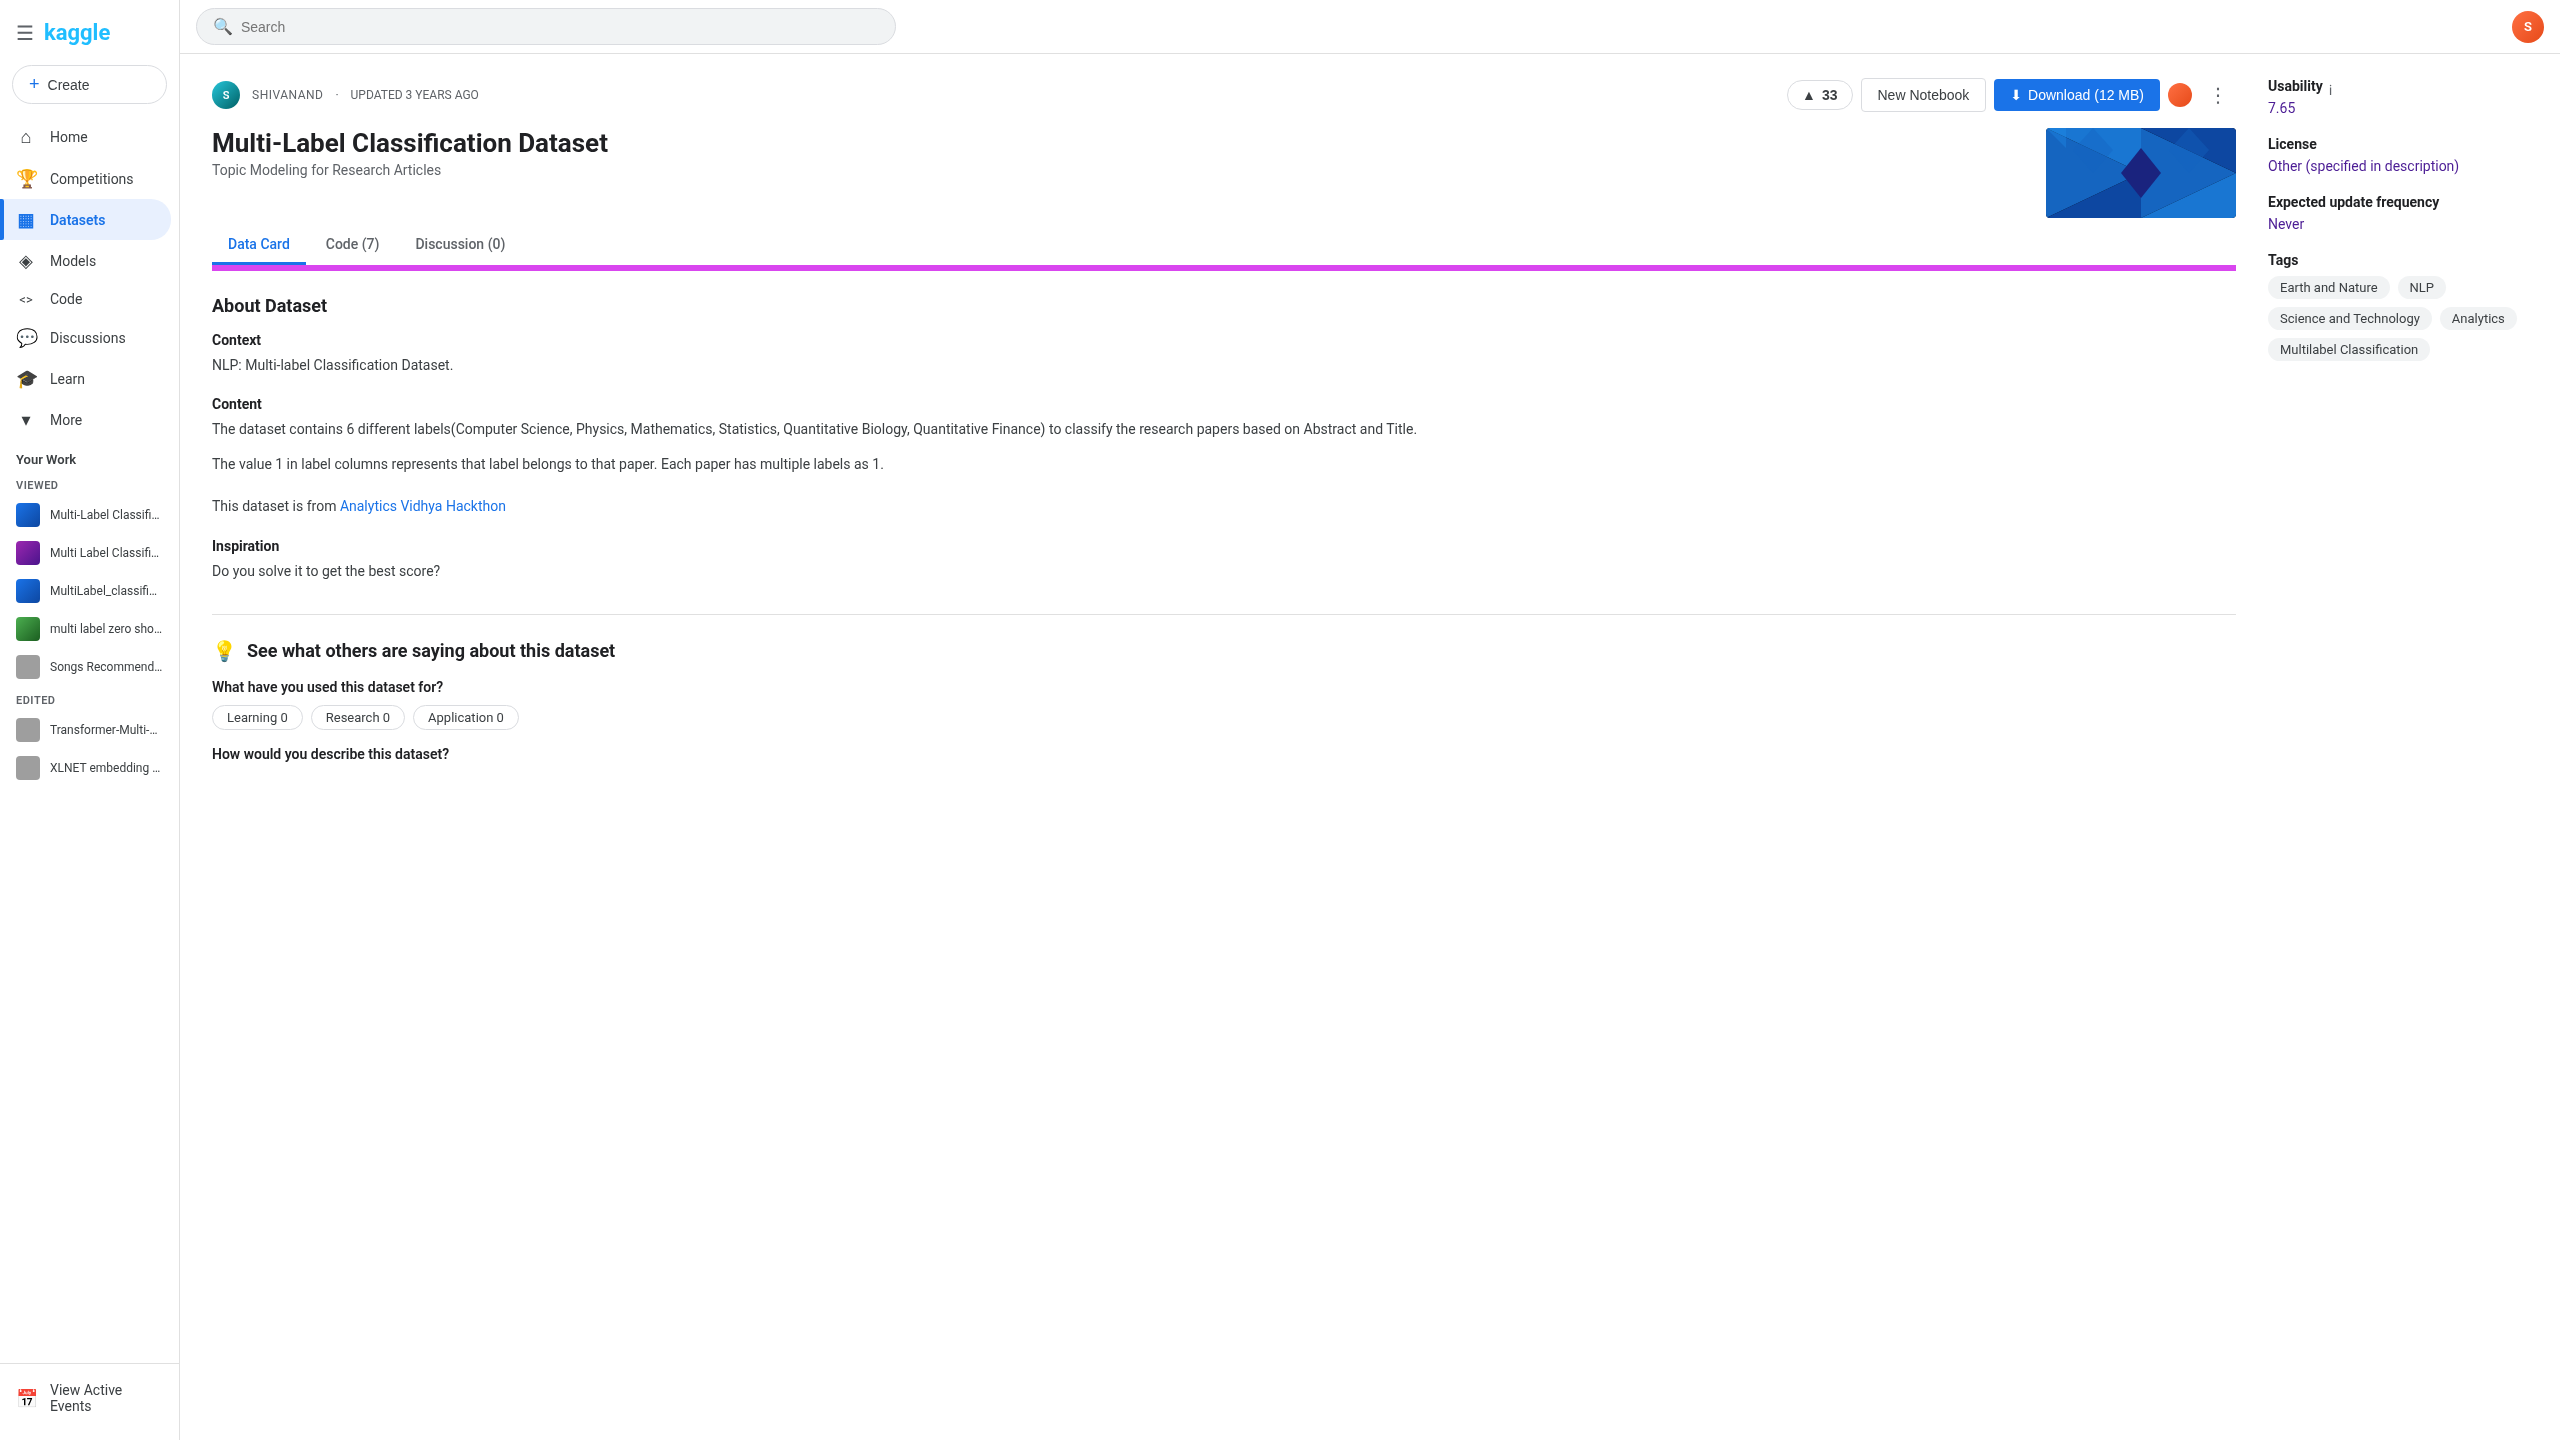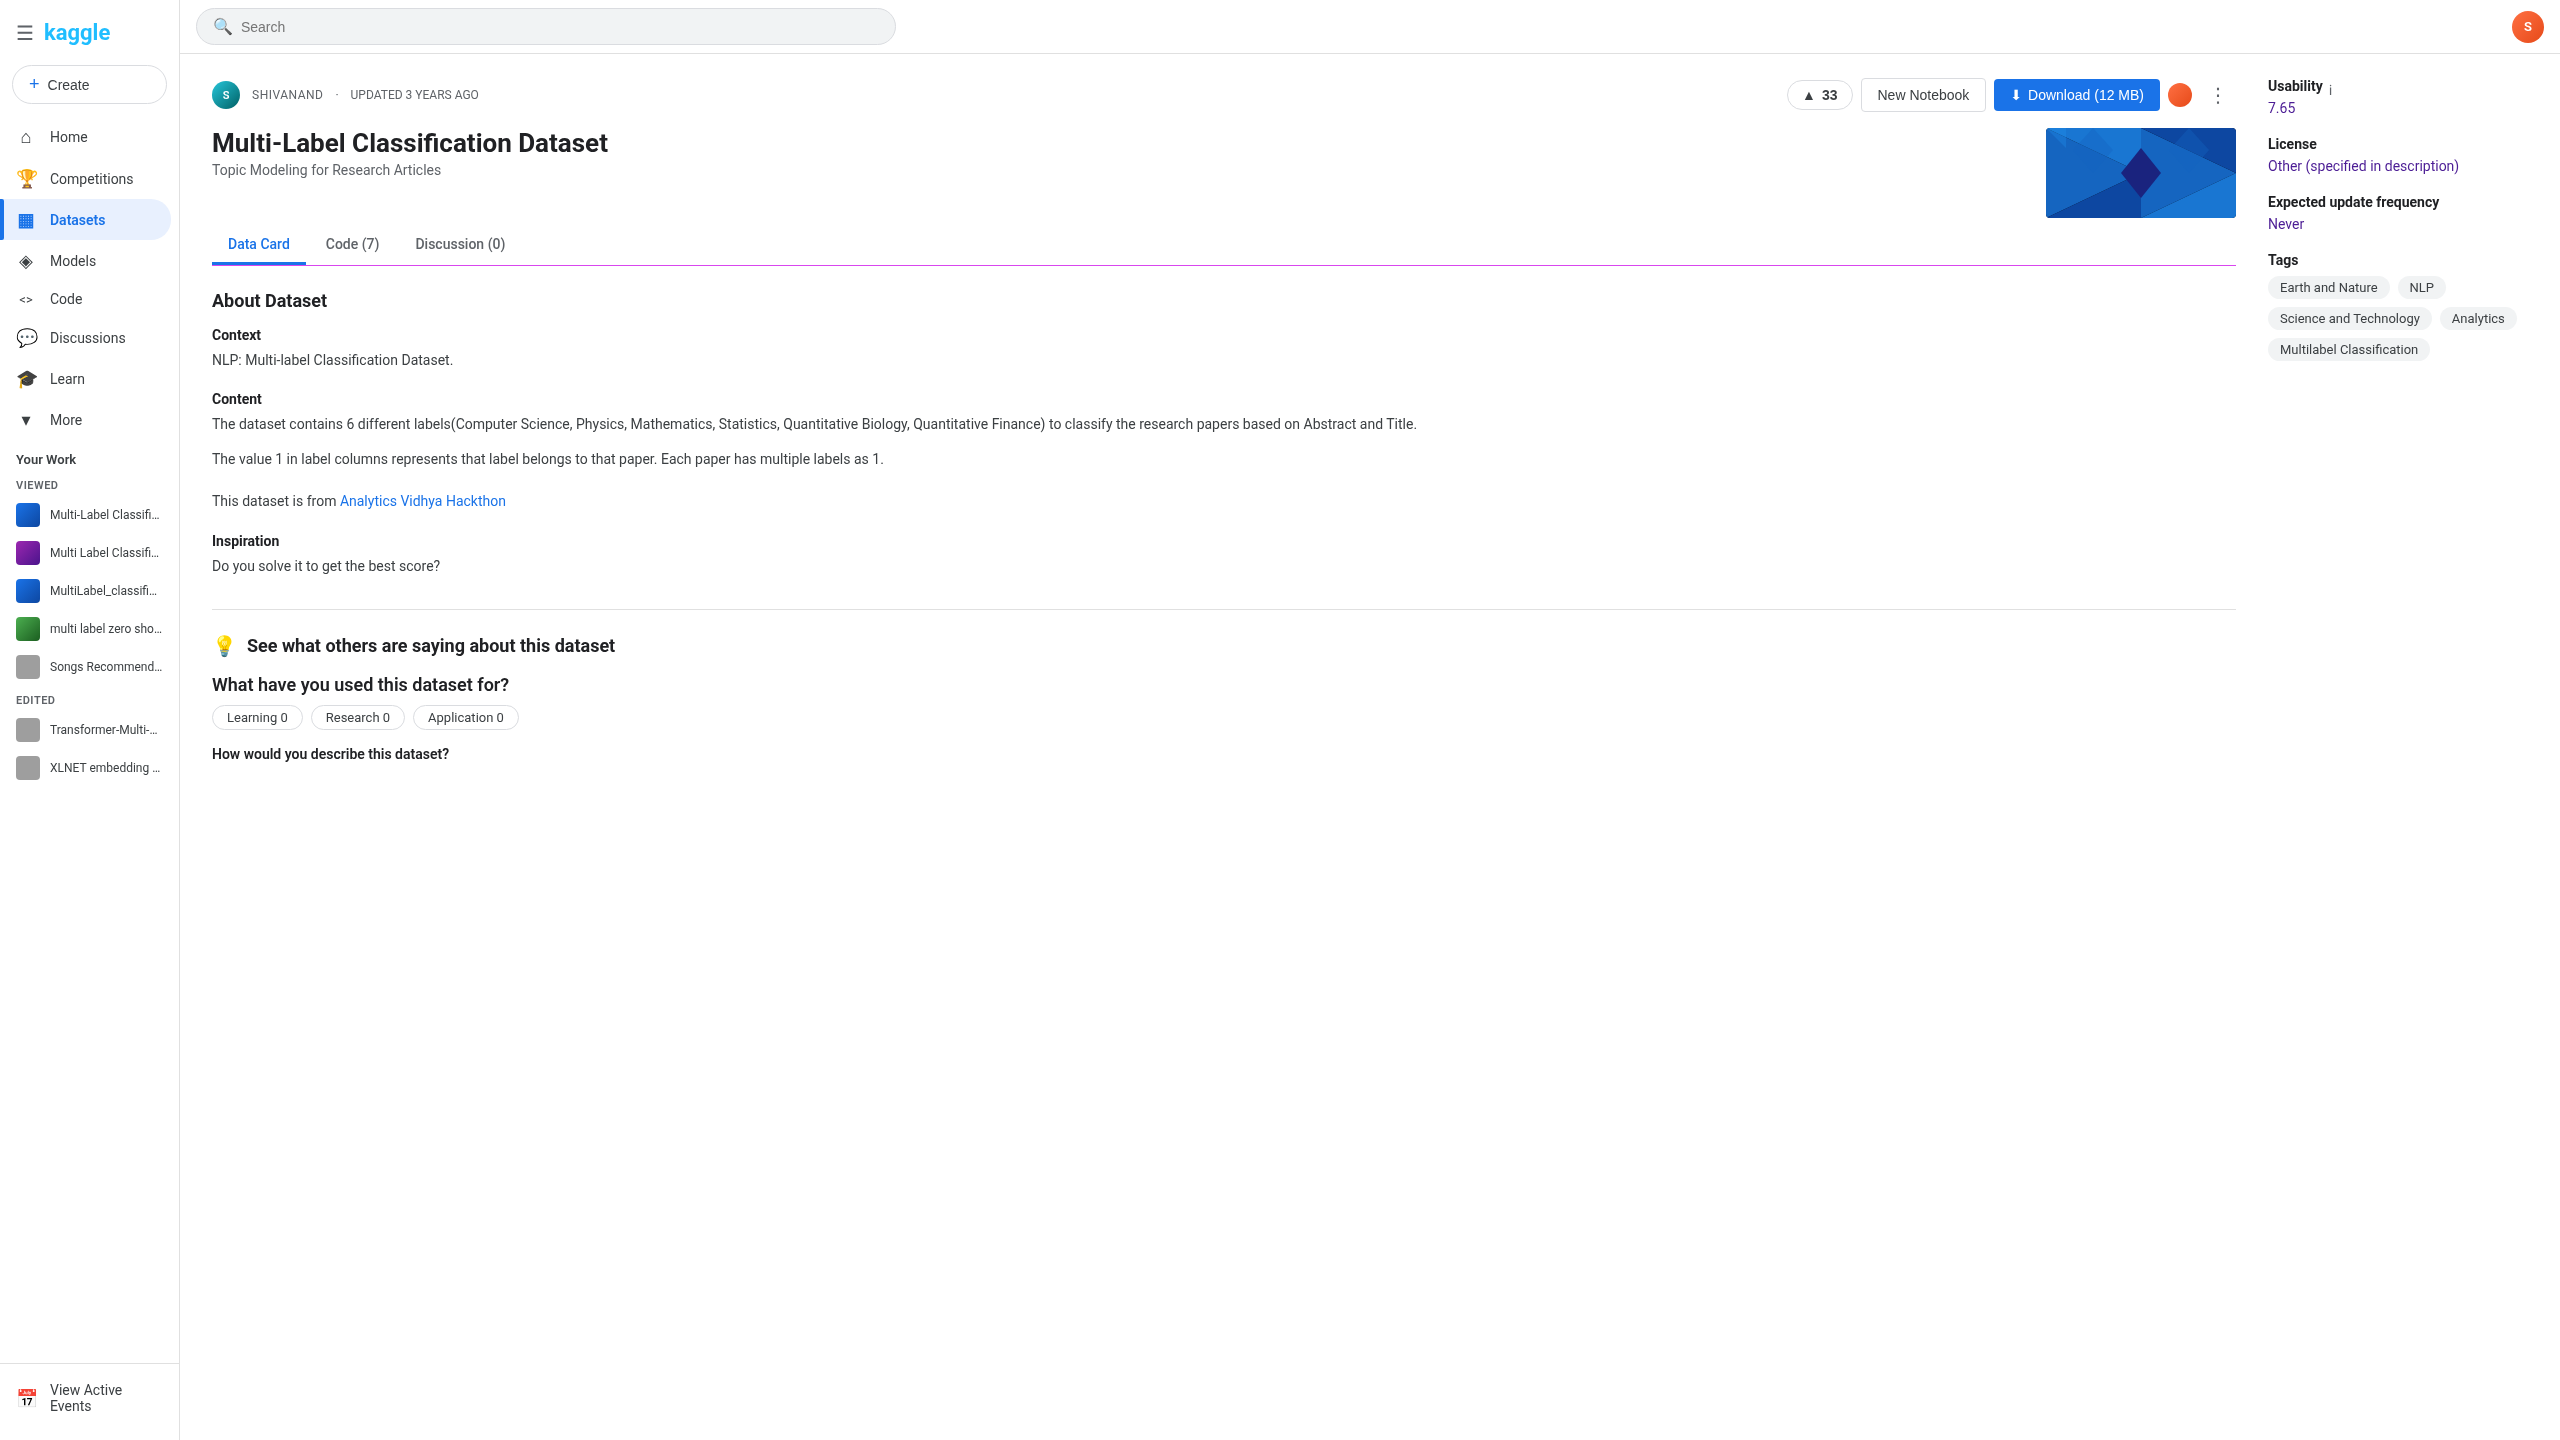--- a/index.html
+++ b/index.html
@@ -221,21 +221,21 @@
       width: 190px; height: 90px;
       border-radius: 4px;
       overflow: hidden;
       flex-shrink: 0;
     }
     .thumbnail-svg { width: 100%; height: 100%; }
 
     
     .tabs {
       display: flex;
-      border-bottom: 1px solid #d946ef;
+      border-bottom: 6px solid #d946ef;
       margin-bottom: 24px;
       gap: 4px;
       align-items: flex-end;
     }
     .tab-item {
       padding: 10px 16px;
       cursor: pointer;
       font-size: 14px;
       color: #5f6368;
       border-bottom: 3px solid transparent;
@@ -261,21 +261,21 @@
       padding: 4px 12px;
       font-size: 13px;
       color: #3c4043;
       cursor: pointer;
     }
 
     
     .community-section { margin-top: 32px; border-top: 1px solid #e0e0e0; padding-top: 24px; }
     .community-title { font-size: 18px; font-weight: 700; color: #202124; margin-bottom: 16px; display: flex; align-items: center; gap: 10px; }
     .bulb-icon { font-size: 20px; }
-    .used-for-title { font-size: 18px; font-weight: 600; color: #202124; margin-bottom: 10px; }
+    .used-for-title { font-size: 14px; font-weight: 600; color: #202124; margin-bottom: 10px; }
     .usage-chips { display: flex; gap: 8px; flex-wrap: wrap; margin-bottom: 16px; }
     .usage-chip {
       border: 1px solid #dadce0;
       border-radius: 16px;
       padding: 4px 14px;
       font-size: 13px;
       color: #3c4043;
       cursor: pointer;
     }
     .describe-title { font-size: 14px; font-weight: 600; color: #202124; margin-bottom: 10px; }

